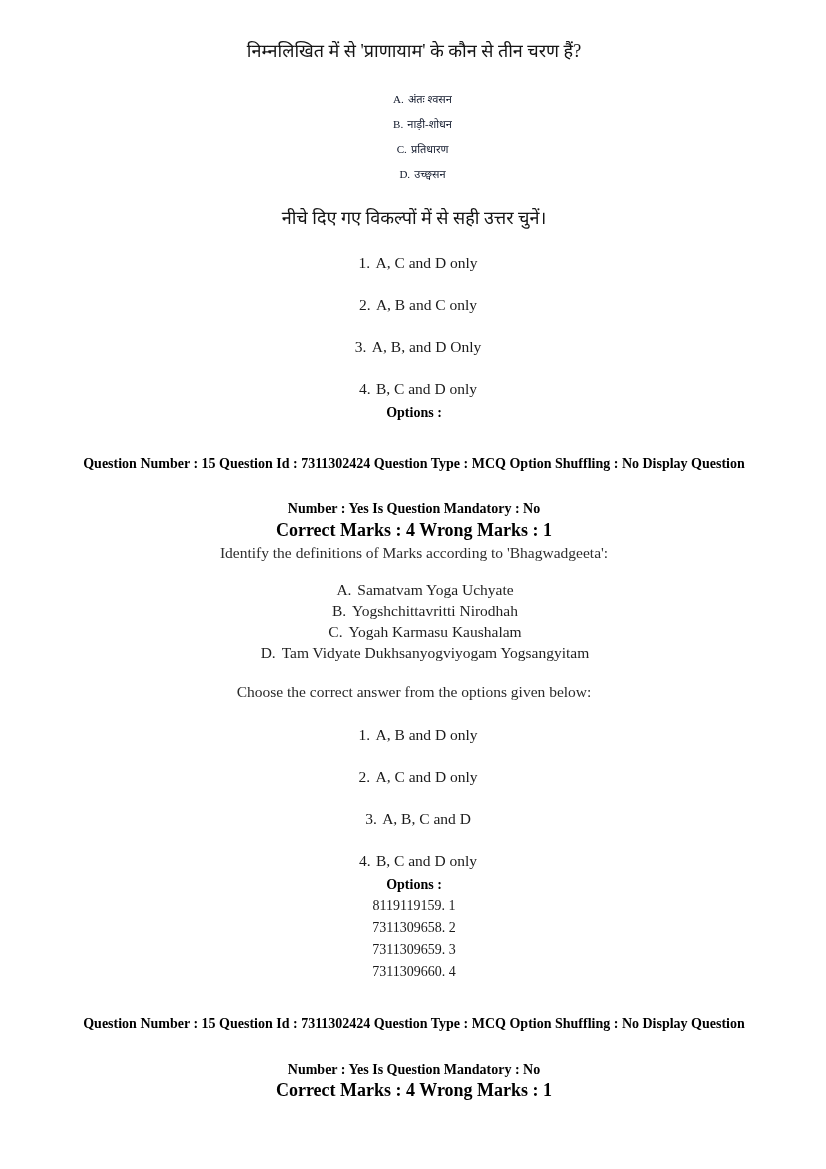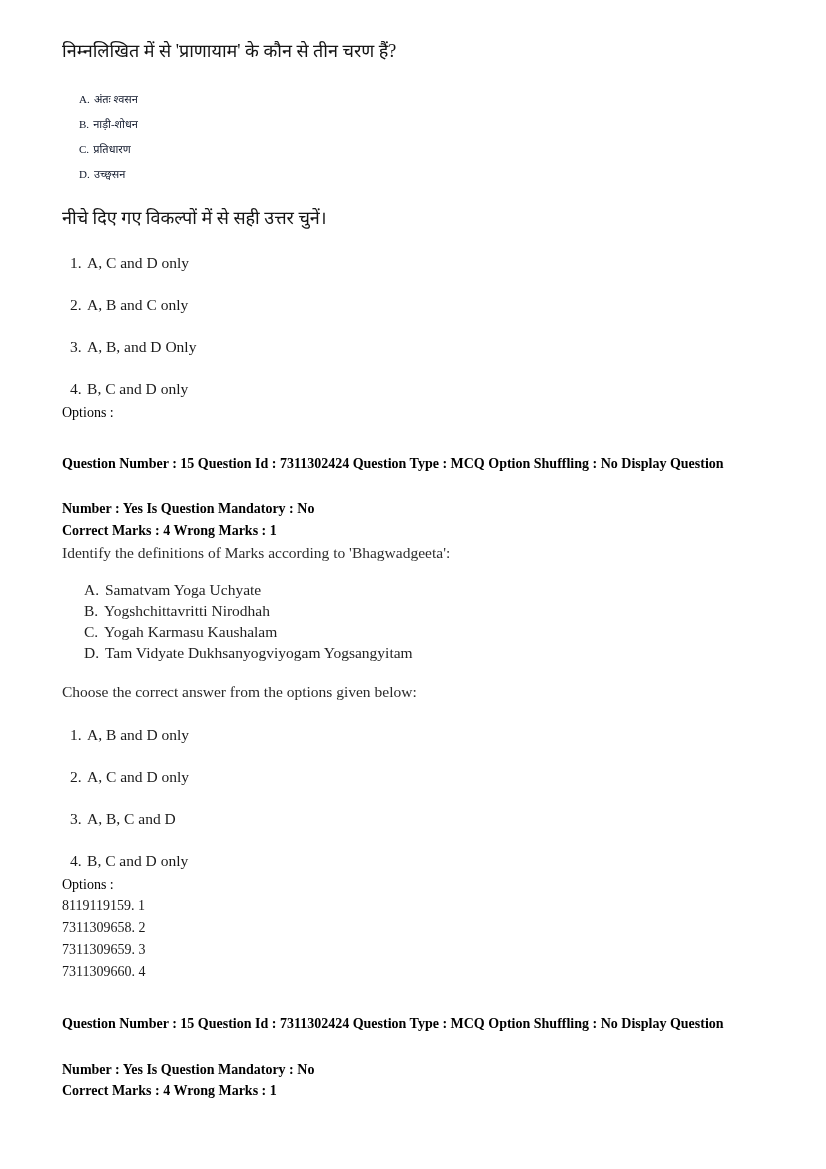--- a/index.html
+++ b/index.html
@@ -11,20 +11,21 @@
     overflow: hidden;
     font-family: "Liberation Serif", "DejaVu Serif", serif;
     color: #1e1e1e;
   }
   .page {
     position: relative;
     width: 826px;
     height: 1169px;
     box-sizing: border-box;
     padding: 40px 60px 0 62px;
+    text-align: center;
   }
   p, div { margin: 0; }
 
   .q-prompt-hi {
     font-size: 18px;
     line-height: 1.25;
     color: #141414;
   }
   .stmt-list-hi { margin: 24px 0 0 17px; }
   .stmt-hi {
@@ -62,41 +63,41 @@
     font-size: 15.5px;
     line-height: 19px;
     color: #1a1a1a;
     margin-bottom: 23px;
   }
   .choice:last-child { margin-bottom: 0; }
   .choice-num { margin-right: 0.35em; }
 
   .options-label {
     font-size: 14px;
-    font-weight: normal;
+    font-weight: bold;
     color: #000000;
     margin-top: 4px;
     line-height: 21px;
   }
   .option-id {
     font-size: 14px;
     line-height: 22px;
     color: #1a1a1a;
   }
 
   .meta-block { margin-top: 32px; }
   .meta-line {
     font-size: 14px;
     font-weight: bold;
     color: #000000;
     line-height: 17.5px;
     margin-top: 28px;
   }
   .meta-marks {
-    font-size: 14px;
+    font-size: 18px;
     font-weight: bold;
     color: #000000;
     line-height: 17.5px;
     margin-top: 4px;
   }
 </style>
 </head>
 <body>
 
 <div class="page">

